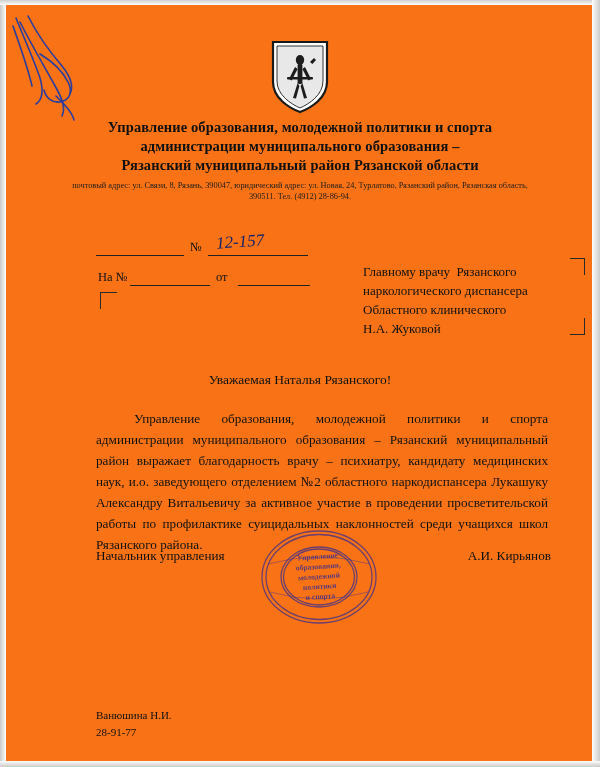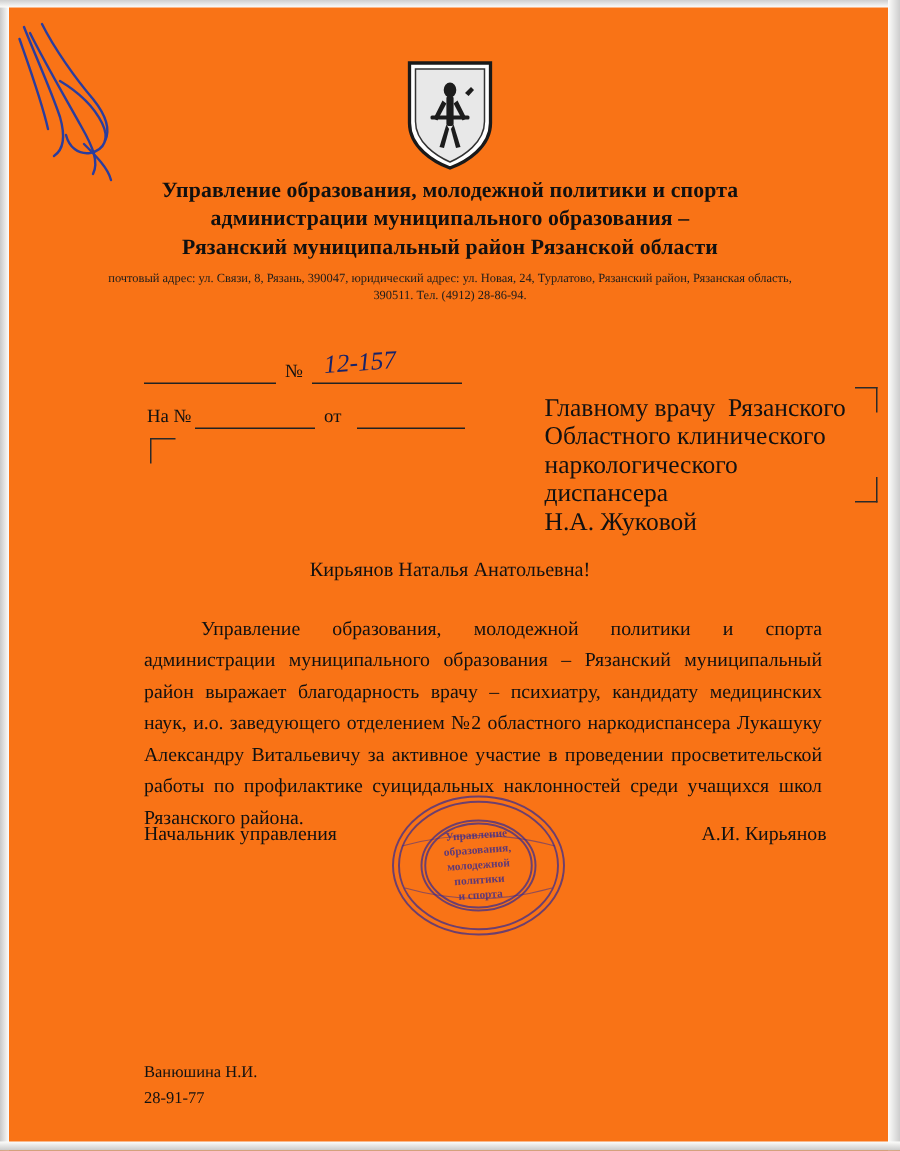--- a/index.html
+++ b/index.html
@@ -167,21 +167,21 @@
     border-left: 1px solid #2a2a2a;
     border-top: 1px solid #2a2a2a;
   }
 
   
   .addressee {
     position: absolute;
     left: 363px;
     top: 262px;
     width: 200px;
-    font-size: 17px;
+    font-size: 13px;
     line-height: 19px;
     color: #111;
   }
   .addressee .ln1 { white-space: pre; }
   .bracket-tr {
     position: absolute;
     left: 570px;
     top: 258px;
     width: 14px;
     height: 16px;
@@ -329,28 +329,28 @@
       <div class="ref-label-na">На №</div>
       <div class="ref-line-a"></div>
       <div class="ref-label-ot">от</div>
       <div class="ref-line-b"></div>
     </div>
   </div>
   <div class="corner-bracket"></div>
 
   <div class="addressee">
     <div class="ln1">Главному врачу  Рязанского</div>
+    <div>наркологического диспансера</div>
     <div>Областного клинического</div>
-    <div>наркологического диспансера</div>
     <div>Н.А. Жуковой</div>
   </div>
   <div class="bracket-tr"></div>
   <div class="bracket-br"></div>
 
-  <div class="salutation">Кирьянов Наталья Анатольевна!</div>
+  <div class="salutation">Уважаемая Наталья Рязанского!</div>
 
   <div class="body-text">
     <p>Управление образования, молодежной политики и спорта администрации муниципального образования – Рязанский муниципальный район выражает благодарность врачу – психиатру, кандидату медицинских наук, и.о. заведующего отделением №2 областного наркодиспансера Лукашуку Александру Витальевичу за активное участие в проведении просветительской работы по профилактике суицидальных наклонностей среди учащихся школ Рязанского района.</p>
   </div>
 
   <div class="sign-row">
     <div class="sign-left">Начальник управления</div>
     <div class="sign-right">А.И. Кирьянов</div>
   </div>
 

